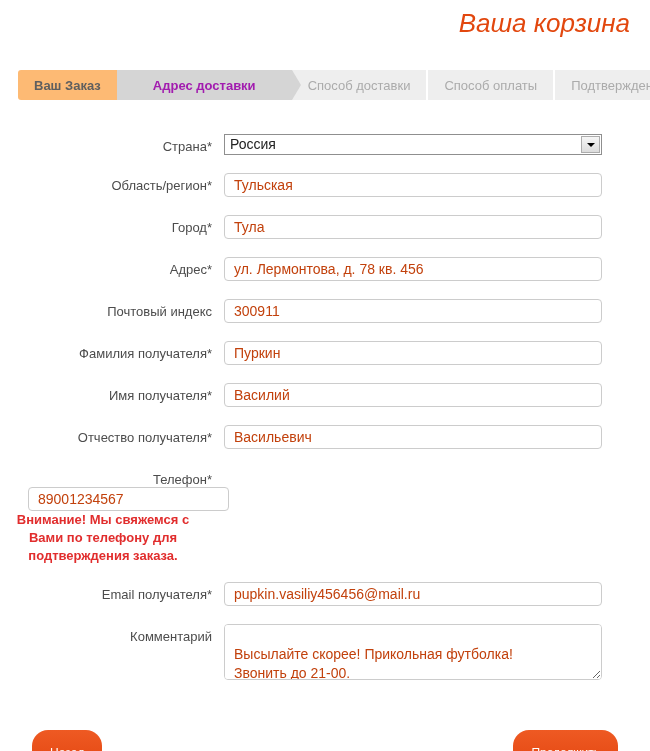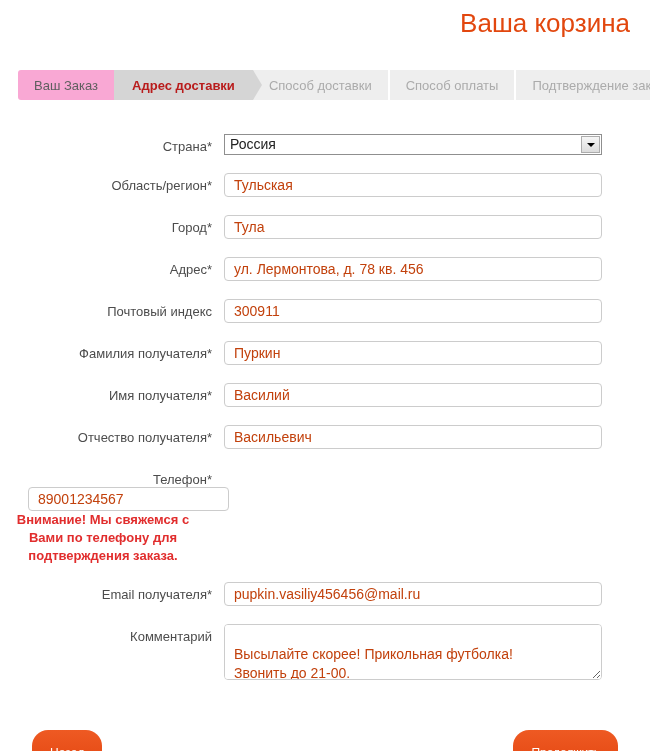--- a/index.html
+++ b/index.html
@@ -9,45 +9,46 @@
     color:#333;overflow:hidden;
   }
   
   .page-title{
     margin:8px 20px 0 0;
     text-align:right;
     font-size:26px;
     font-weight:400;
     color:#e2470e;
     line-height:30px;
+    font-style:italic;
   }
   
   .tabs{
     display:flex;
     margin:32px 18px 0 18px;
     height:30px;
     font-size:13px;
     border-radius:3px;
     overflow:visible;
   }
   .tab{
     display:flex;align-items:center;justify-content:center;
     padding:0 16px;
     background:#eeeeee;
     color:#ababab;
     white-space:nowrap;
     cursor:default;
   }
-  .tab.first{border-radius:3px 0 0 3px;background:#f9a8d4;color:#5f5f5f;}
+  .tab.first{border-radius:3px 0 0 3px;background:#fdba74;color:#5f5f5f;font-weight:bold;}
   .tab.active{
     background:#d5d5d5;
-    color:#b91c1c;
+    color:#a21caf;
     font-weight:bold;
     position:relative;
-    padding:0 18px;
+    padding:0 36px;
   }
   .tab.active::after{
     content:"";
     position:absolute;
     left:100%;top:0;
     border-top:15px solid transparent;
     border-bottom:15px solid transparent;
     border-left:9px solid #d5d5d5;
     z-index:2;
   }

